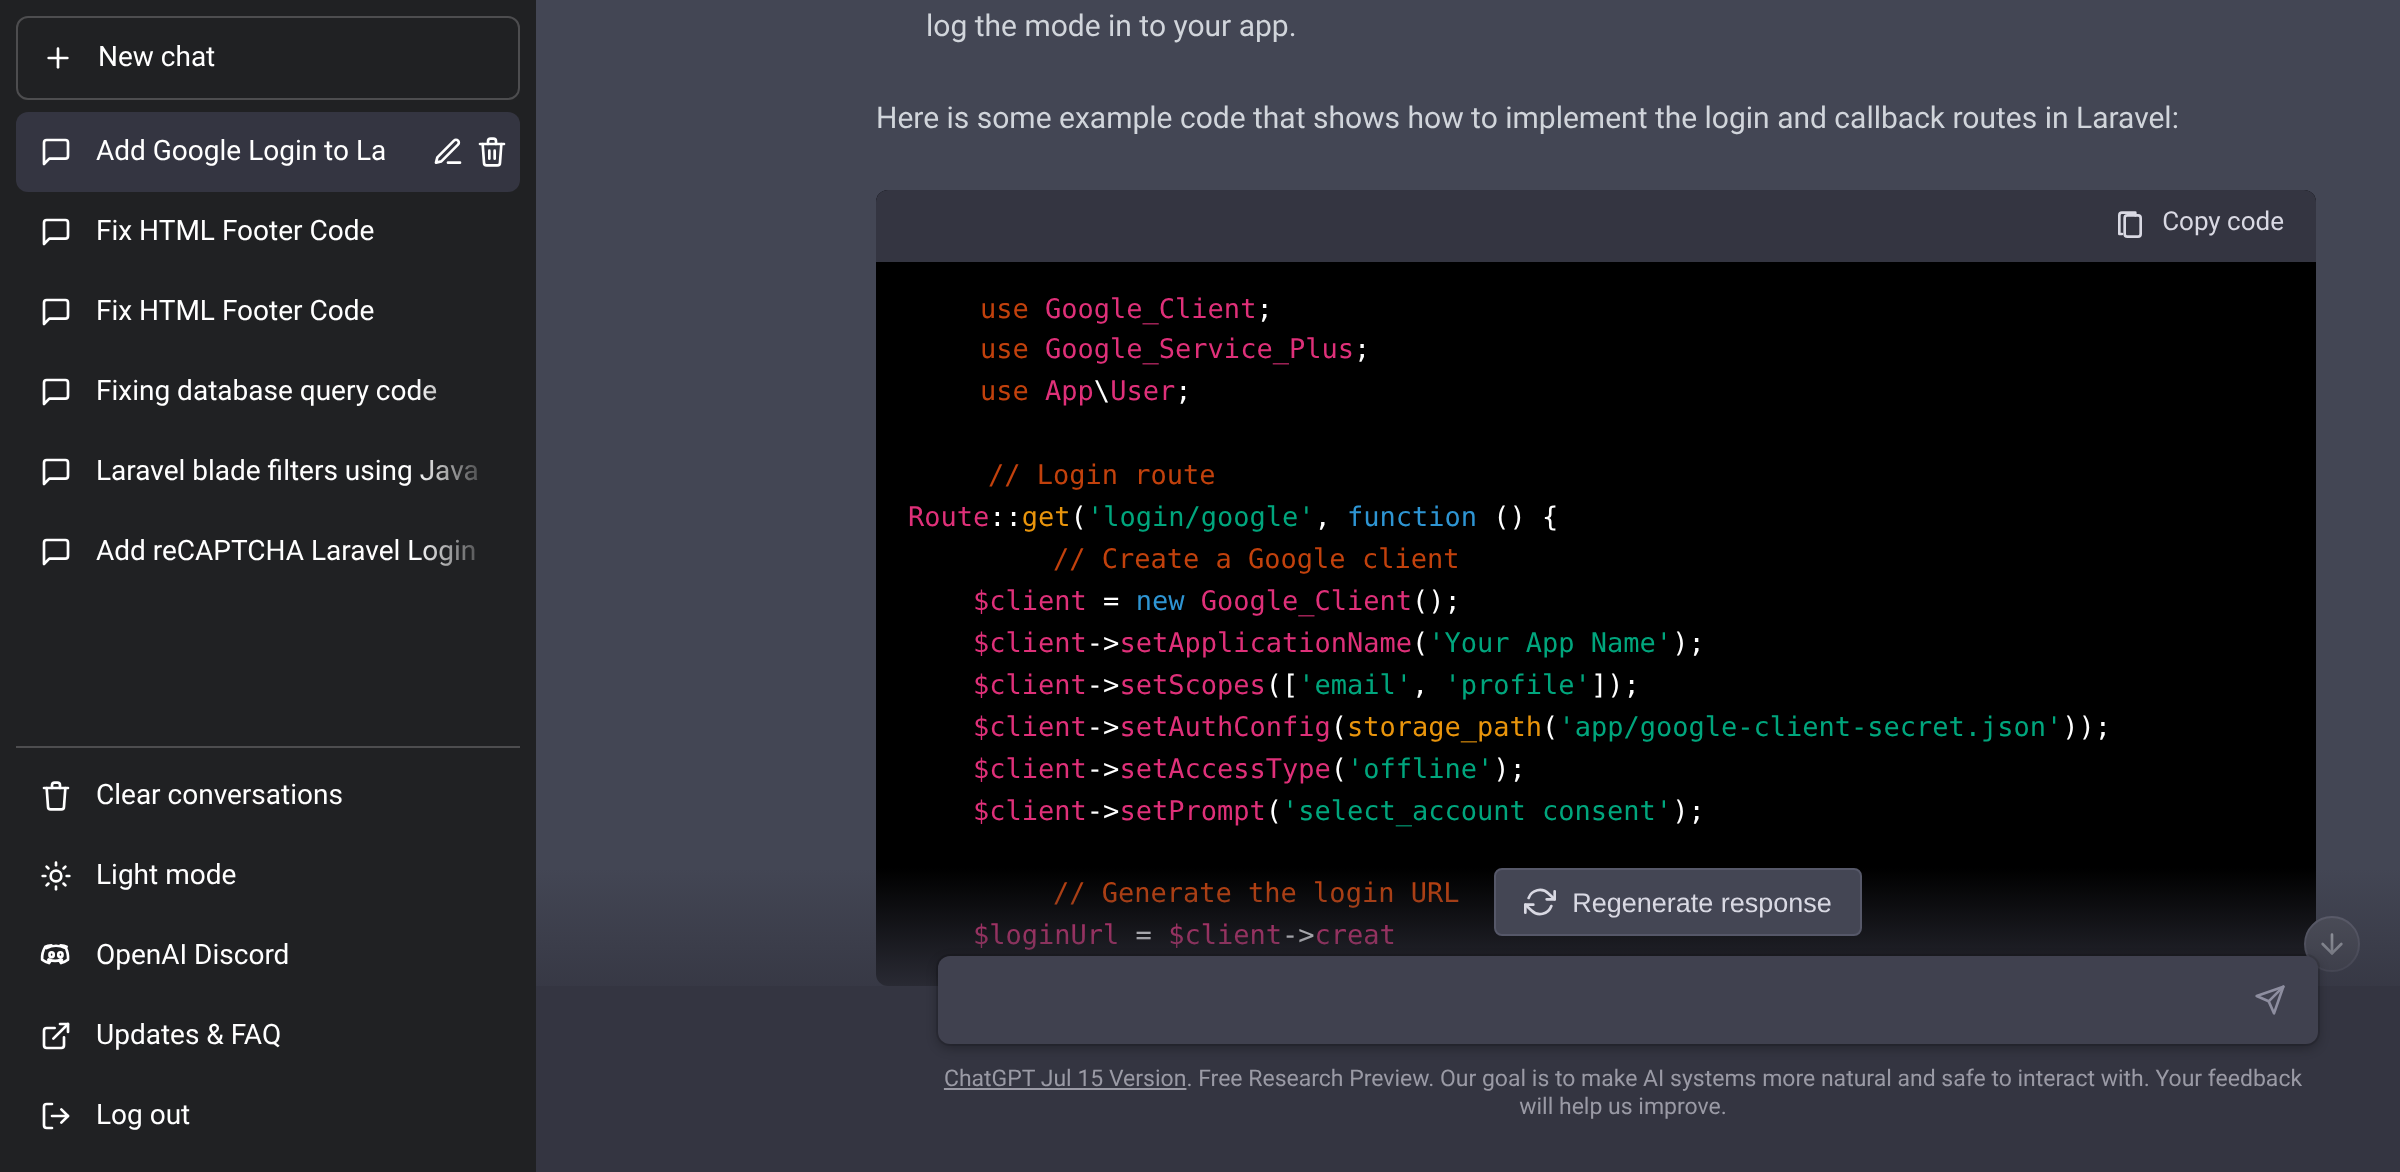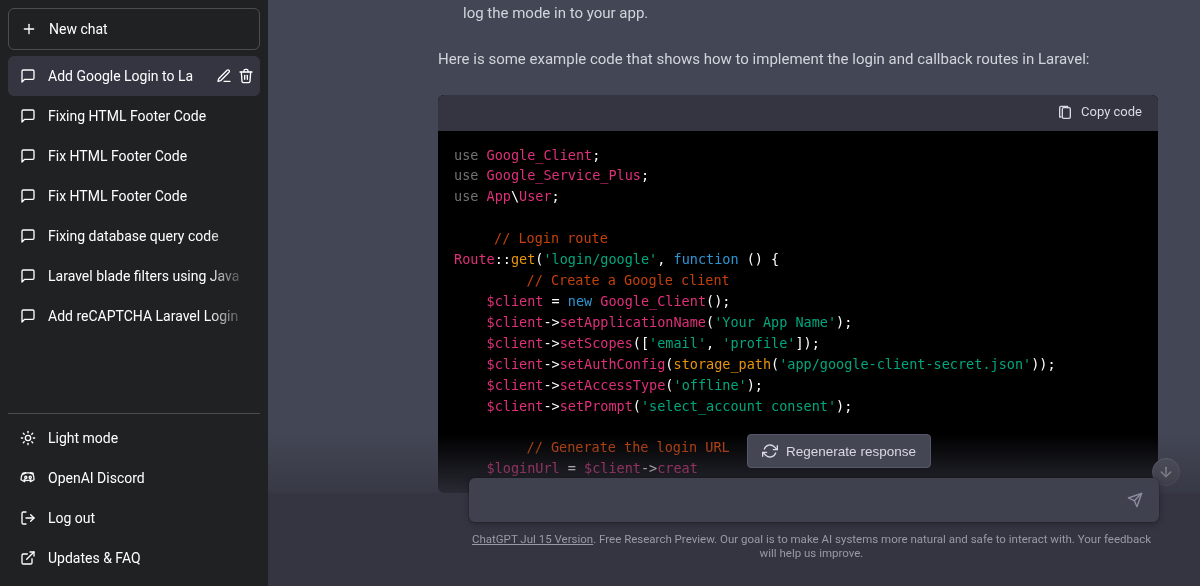--- a/index.html
+++ b/index.html
@@ -141,21 +141,21 @@
   }
   .code-body {
     padding: 14px 16px;
     font-family: ui-monospace, "SFMono-Regular", "Menlo", monospace;
     font-size: 13.5px;
     line-height: 1.55;
     white-space: pre;
     color: #ffffff;
     overflow: hidden;
   }
-  .tok-use { color: #737373; }
+  .tok-use { color: #c2410c; margin-left: 36px; }
   .tok-class { color: #df3079; }
   .tok-punc { color: #ffffff; }
   .tok-key { color: #2e95d3; }
   .tok-comment { color: #c2410c; margin-left: 40px; }
   .tok-route { color: #df3079; }
   .tok-method { color: #e9950c; }
   .tok-str { color: #00a67d; text-align: right; }
   .tok-var { color: #df3079; }
   .tok-new { color: #2e95d3; }
   .tok-call { color: #df3079; }
@@ -280,65 +280,67 @@
         </span>
       </span>
     </div>
 
     <div class="conv-item">
       <span class="icon">
           <svg viewBox="0 0 24 24">
             <path d="M21 15a2 2 0 0 1-2 2H7l-4 4V5a2 2 0 0 1 2-2h14a2 2 0 0 1 2 2z"></path>
           </svg>
         </span>
-      <span class="conv-label">Fixing HTML Footer Code</span>
+      <span class="conv-label">Fix HTML Footer Code</span>
     </div>
     <div class="conv-item">
       <span class="icon">
           <svg viewBox="0 0 24 24">
             <path d="M21 15a2 2 0 0 1-2 2H7l-4 4V5a2 2 0 0 1 2-2h14a2 2 0 0 1 2 2z"></path>
           </svg>
         </span>
       <span class="conv-label">Fix HTML Footer Code</span>
     </div>
     <div class="conv-item">
       <span class="icon">
           <svg viewBox="0 0 24 24">
             <path d="M21 15a2 2 0 0 1-2 2H7l-4 4V5a2 2 0 0 1 2-2h14a2 2 0 0 1 2 2z"></path>
           </svg>
         </span>
-      <span class="conv-label">Fix HTML Footer Code</span>
+      <span class="conv-label">Fixing database query code</span>
     </div>
     <div class="conv-item">
       <span class="icon">
           <svg viewBox="0 0 24 24">
             <path d="M21 15a2 2 0 0 1-2 2H7l-4 4V5a2 2 0 0 1 2-2h14a2 2 0 0 1 2 2z"></path>
           </svg>
         </span>
-      <span class="conv-label">Fixing database query code</span>
+      <span class="conv-label">Laravel blade filters using Java</span>
     </div>
     <div class="conv-item">
       <span class="icon">
           <svg viewBox="0 0 24 24">
             <path d="M21 15a2 2 0 0 1-2 2H7l-4 4V5a2 2 0 0 1 2-2h14a2 2 0 0 1 2 2z"></path>
           </svg>
         </span>
-      <span class="conv-label">Laravel blade filters using Java</span>
-    </div>
-    <div class="conv-item">
-      <span class="icon">
-          <svg viewBox="0 0 24 24">
-            <path d="M21 15a2 2 0 0 1-2 2H7l-4 4V5a2 2 0 0 1 2-2h14a2 2 0 0 1 2 2z"></path>
-          </svg>
-        </span>
       <span class="conv-label">Add reCAPTCHA Laravel Login</span>
     </div>
   </div>
 
   <div class="sidebar-footer">
+    <div class="footer-item">
+      <span class="icon">
+          <svg viewBox="0 0 24 24">
+            <polyline points="3 6 5 6 21 6"></polyline>
+            <path d="M19 6l-1 14a2 2 0 0 1-2 2H8a2 2 0 0 1-2-2L5 6"></path>
+            <path d="M9 6V4a2 2 0 0 1 2-2h2a2 2 0 0 1 2 2v2"></path>
+          </svg>
+        </span>
+      <span>Clear conversations</span>
+    </div>
     <div class="footer-item">
       <span class="icon">
           <svg viewBox="0 0 24 24">
             <circle cx="12" cy="12" r="4"></circle>
             <line x1="12" y1="2" x2="12" y2="4"></line>
             <line x1="12" y1="20" x2="12" y2="22"></line>
             <line x1="4.93" y1="4.93" x2="6.34" y2="6.34"></line>
             <line x1="17.66" y1="17.66" x2="19.07" y2="19.07"></line>
             <line x1="2" y1="12" x2="4" y2="12"></line>
             <line x1="20" y1="12" x2="22" y2="12"></line>
@@ -352,36 +354,36 @@
       <span class="icon">
           <svg viewBox="0 0 24 24" fill="currentColor" stroke="none">
             <path d="M20 5c-1.5-.7-3-.9-4.6-1l-.2.4c1.4.3 2.7.9 3.9 1.7-2.3-1.2-5-1.8-7.1-1.8s-4.8.6-7.1 1.8c1.2-.8 2.5-1.4 3.9-1.7L8.6 4C7 4.1 5.5 4.3 4 5 2 8.3 1.4 11.5 1.6 14.7c1.8 1.3 3.5 2.1 5.2 2.6l1-1.6c-.6-.2-1.1-.5-1.6-.8.1-.1.3-.2.4-.3 3 1.4 6.4 1.4 9.4 0 .1.1.3.2.4.3-.5.3-1.1.6-1.6.8l1 1.6c1.7-.5 3.4-1.3 5.2-2.6.3-3.7-.7-6.9-2-9.7zM8.7 12.8c-.9 0-1.6-.8-1.6-1.8s.7-1.8 1.6-1.8 1.6.8 1.6 1.8-.7 1.8-1.6 1.8zm6.6 0c-.9 0-1.6-.8-1.6-1.8s.7-1.8 1.6-1.8 1.6.8 1.6 1.8-.7 1.8-1.6 1.8z"></path>
           </svg>
         </span>
       <span>OpenAI Discord</span>
     </div>
     <div class="footer-item">
       <span class="icon">
           <svg viewBox="0 0 24 24">
+            <path d="M18 13v6a2 2 0 0 1-2 2H5a2 2 0 0 1-2-2V8a2 2 0 0 1 2-2h6"></path>
+            <polyline points="15 3 21 3 21 9"></polyline>
+            <line x1="10" y1="14" x2="21" y2="3"></line>
+          </svg>
+        </span>
+      <span>Updates &amp; FAQ</span>
+    </div>
+    <div class="footer-item">
+      <span class="icon">
+          <svg viewBox="0 0 24 24">
             <path d="M9 21H5a2 2 0 0 1-2-2V5a2 2 0 0 1 2-2h4"></path>
             <polyline points="16 17 21 12 16 7"></polyline>
             <line x1="21" y1="12" x2="9" y2="12"></line>
           </svg>
         </span>
       <span>Log out</span>
-    </div>
-    <div class="footer-item">
-      <span class="icon">
-          <svg viewBox="0 0 24 24">
-            <path d="M18 13v6a2 2 0 0 1-2 2H5a2 2 0 0 1-2-2V8a2 2 0 0 1 2-2h6"></path>
-            <polyline points="15 3 21 3 21 9"></polyline>
-            <line x1="10" y1="14" x2="21" y2="3"></line>
-          </svg>
-        </span>
-      <span>Updates &amp; FAQ</span>
     </div>
   </div>
 </nav>
 
 <main class="main">
   <div class="chat-scroll">
     <div class="assistant-msg">
       <div class="assistant-content">
         <div class="top-text">log the mode in to your app.</div>
         <div class="para">Here is some example code that shows how to implement the login and callback routes in Laravel:</div>

